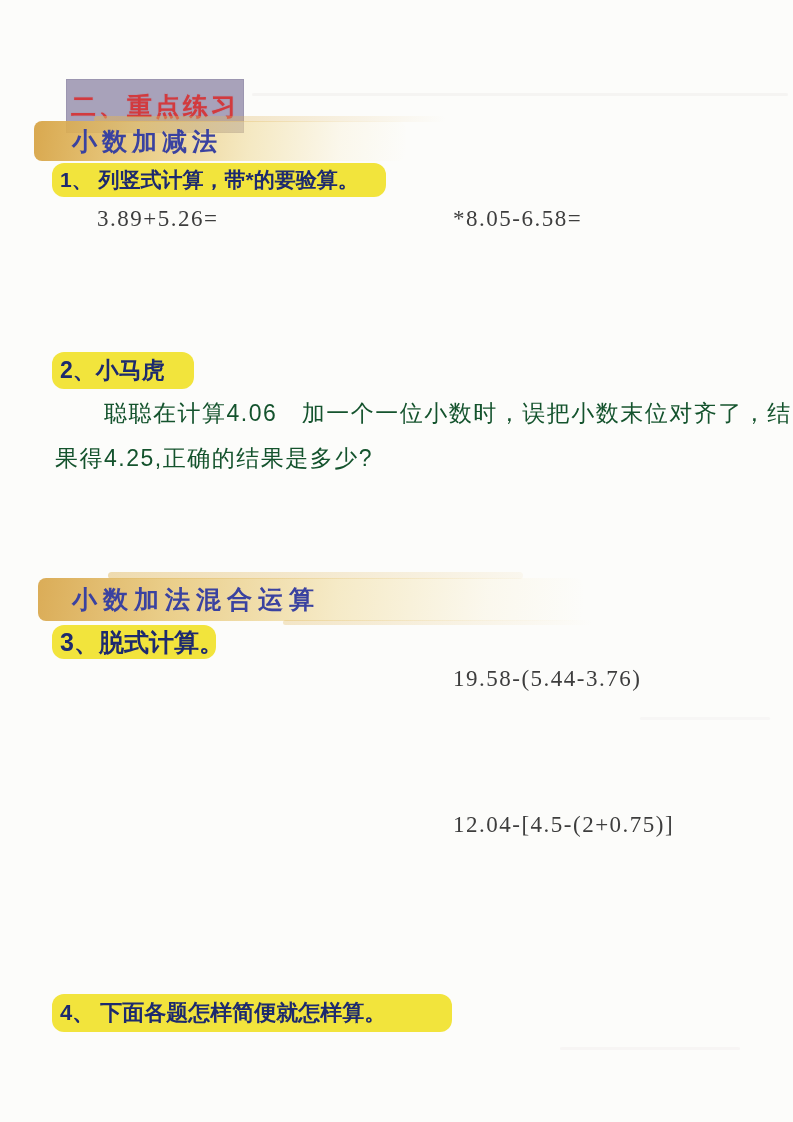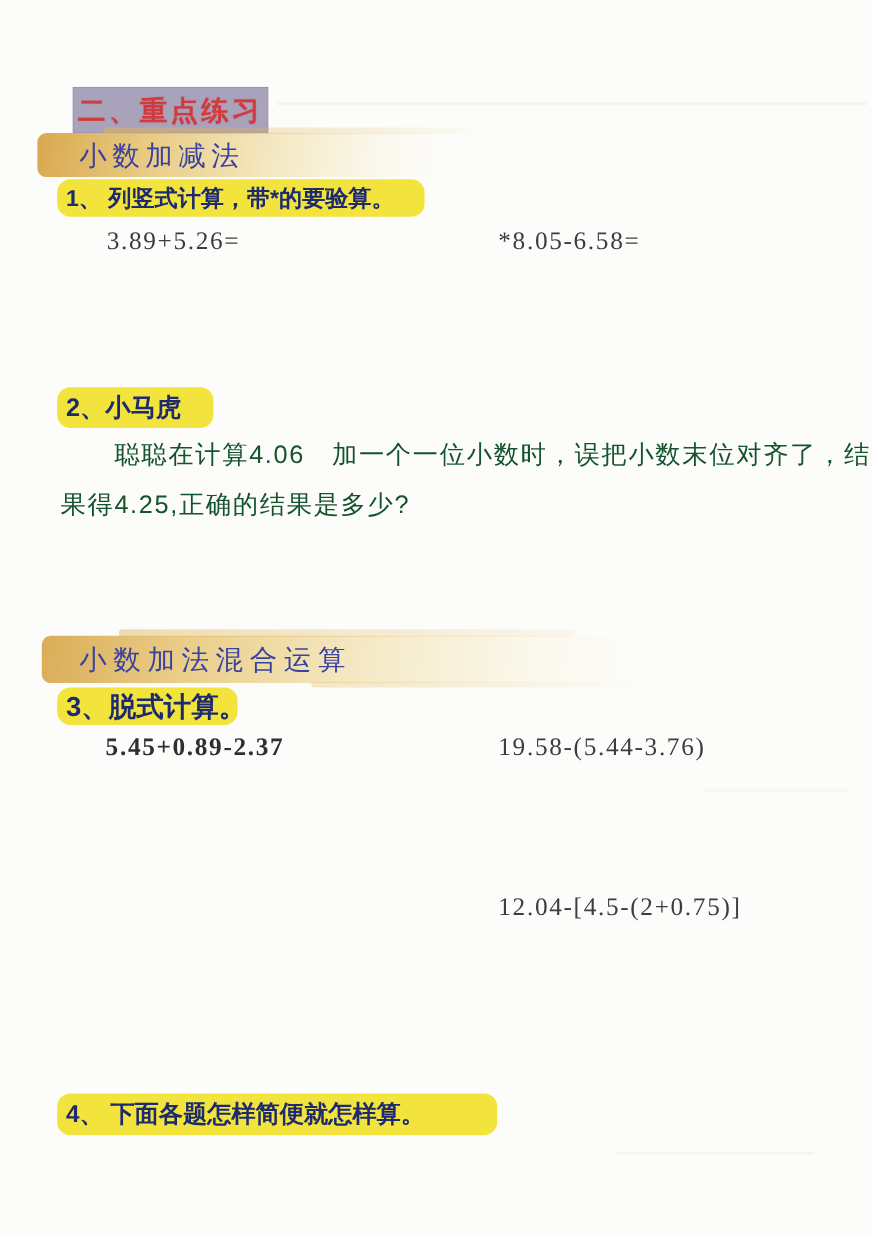--- a/index.html
+++ b/index.html
@@ -10,37 +10,37 @@
     background:#fcfcfa;
     overflow:hidden;
     font-family:"Liberation Sans","DejaVu Sans",sans-serif;
   }
 
   
   .artifact { position:absolute; background:#efeceb; border-radius:2px; }
 
   
   .title-box {
-    position:absolute; left:66px; top:79px; width:178px; height:42px;
+    position:absolute; left:66px; top:79px; width:178px; height:54px;
     background:#a8a2ba;
     display:flex; align-items:center; justify-content:center;
     box-shadow:0 0 0 1px #9c96b0 inset;
   }
   .title-text {
     color:#d23a3e; font-size:25px; font-weight:bold; letter-spacing:3px;
     text-shadow:0 0 1px rgba(210,58,62,.5);
   }
 
   
   .brush {
     position:absolute; display:flex; align-items:center;
     border-radius:8px;
   }
   .brush .brush-label {
-    color:#3a42a0; font-weight:normal; font-size:25px; letter-spacing:5px;
+    color:#3a42a0; font-weight:bold; font-size:25px; letter-spacing:5px;
     white-space:nowrap;
   }
   .brush-1 {
     left:34px; top:121px; width:372px; height:40px;
     background:linear-gradient(97deg,
       rgba(215,164,70,.95) 0%, rgba(230,196,112,.85) 28%,
       rgba(240,220,158,.60) 58%, rgba(246,233,192,.25) 82%,
       rgba(246,233,192,0) 100%);
   }
   .brush-1 .brush-label { padding-left:38px; }
@@ -133,21 +133,20 @@
   <span class="para-line" style="left:104px; top:398px;">聪聪在计算4.06　加一个一位小数时，误把小数末位对齐了，结</span>
   <span class="para-line" style="left:55px; top:443px;">果得4.25,正确的结果是多少?</span>
 
   <div class="brush brush-2">
     <span class="brush-label">小数加法混合运算</span>
   </div>
 
   <div class="ybar ybar-3">
     <span>3、脱式计算。</span>
   </div>
-  <span class="eq bold" style="left:96px; top:666px;">5.45+0.89-2.37</span>
   <span class="eq" style="left:453px; top:666px;">19.58-(5.44-3.76)</span>
   <span class="eq" style="left:453px; top:812px;">12.04-[4.5-(2+0.75)]</span>
 
 
   <div class="ybar ybar-4">
     <span>4、 下面各题怎样简便就怎样算。</span>
   </div>
 
 </div>
 

